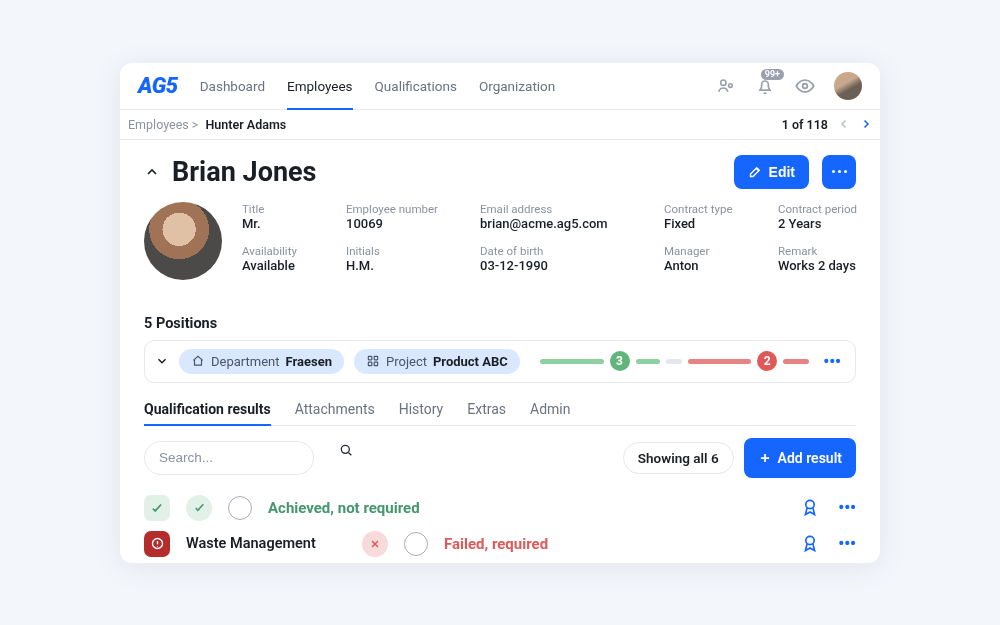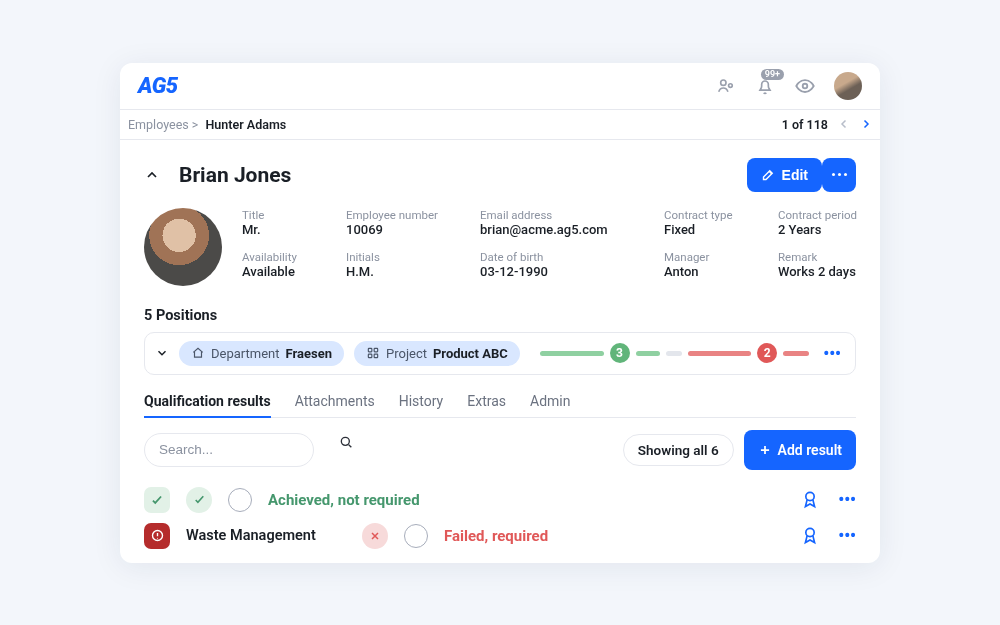--- a/index.html
+++ b/index.html
@@ -77,31 +77,31 @@
   }
   .crumb .name{color:var(--text);font-weight:600;margin-left:4px}
   .pager{display:flex;align-items:center;gap:10px;color:var(--text);font-weight:600}
   .pager .chev{color:#b8beca}
   .pager .chev.active{color:var(--blue)}
   
   .body{padding:12px 24px 18px;flex:1;overflow:hidden;display:flex;flex-direction:column}
   
   .headline{display:flex;align-items:center;justify-content:space-between;margin-bottom:10px}
   .hl-left{display:flex;align-items:center;gap:8px}
-  .hl-left h2{margin:11px;font-size:21px;font-weight:700}
-  .hl-right{display:flex;gap:0}
+  .hl-left h2{margin:4px;font-size:27px;font-weight:700}
+  .hl-right{display:flex;gap:13px}
   .btn{
     background:var(--blue);color:white;border:none;border-radius:8px;
     padding:8px 14px;font-size:14px;font-weight:600;display:flex;align-items:center;gap:6px;
   }
   .btn-icon{background:var(--blue);border-radius:8px;width:34px;height:34px;display:flex;align-items:center;justify-content:center}
   .dots{color:white;display:flex;gap:3px}
   .dots span{width:3px;height:3px;background:currentColor;border-radius:50%}
   
-  .profile{display:flex;gap:20px;margin-bottom:17px}
+  .profile{display:flex;gap:20px;margin-bottom:31px}
   .pfp{
     width:78px;height:78px;border-radius:50%;flex:none;
     background:radial-gradient(circle at 45% 35%, #e0c1a6 0 25%, #a07356 25% 45%, #4b4a48 45% 100%);
   }
   .meta{flex:1;display:grid;grid-template-columns:90px 120px 170px 100px 110px;gap:6px 14px;font-size:13px}
   .mlabel{color:var(--muted);font-size:11.5px}
   .mval{color:var(--text);font-weight:500}
   .positions-title{font-size:14.5px;font-weight:700;margin:4px 0 8px}
   
   .posbar{
@@ -165,20 +165,26 @@
   .more-blue{color:var(--blue);font-weight:900;white-space:nowrap}
   svg{display:block}
 </style>
 </head>
 <body>
 
 <div class="card">
 
   <div class="nav">
     <div class="logo">AG5</div>
+    <div class="nav-links">
+      <div class="nav-link">Dashboard</div>
+      <div class="nav-link active">Employees</div>
+      <div class="nav-link">Qualifications</div>
+      <div class="nav-link">Organization</div>
+    </div>
     <div class="nav-spacer"></div>
     <div class="nav-icons">
       <div class="nicon">
         <svg width="20" height="20" viewBox="0 0 24 24" fill="none" stroke="currentColor" stroke-width="2">
             <circle cx="10" cy="8" r="3.2"></circle>
             <path d="M4.5 19c1-3.2 3.3-4.6 5.5-4.6s4.5 1.4 5.5 4.6"></path>
             <circle cx="18.5" cy="11.5" r="2.2"></circle>
           </svg>
       </div>
       <div class="nicon">

